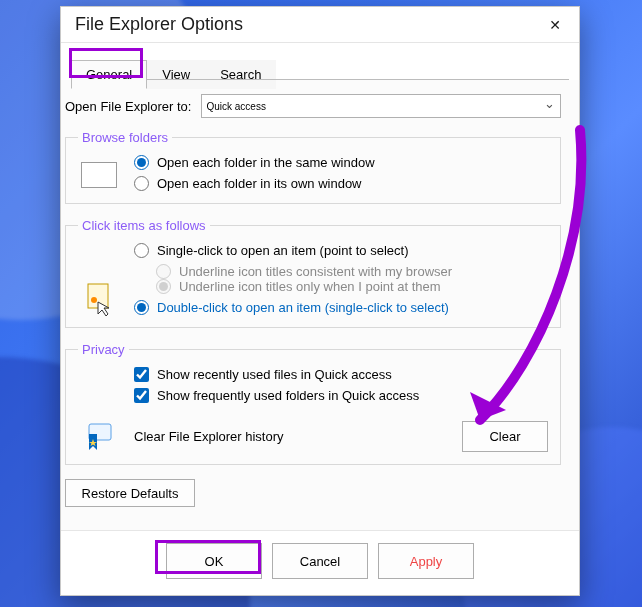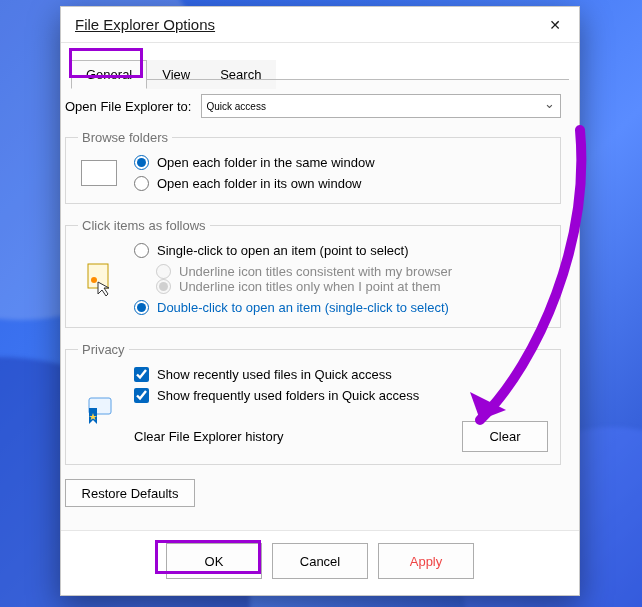--- a/index.html
+++ b/index.html
@@ -30,21 +30,21 @@
     display: flex;
     flex-direction: column;
   }
   .titlebar {
     display:flex; align-items:center; justify-content:space-between;
     height: 36px;
     padding: 0 10px 0 14px;
     border-bottom: 1px solid #e5e5e5;
     color:#1a1a1a;
   }
-  .titlebar .t { font-size:15px;text-decoration:underline; }
+  .titlebar .t { font-size:18px; }
   .close { width:28px;height:28px;display:flex;align-items:center;justify-content:center;font-size:14px;cursor:pointer; }
 
   .tabs {
     display:flex; gap:0; padding: 8px 10px 0 10px; position:relative;
   }
   .tab {
     padding: 6px 14px;
     border:1px solid transparent;
     cursor:pointer;
     position:relative;
@@ -74,23 +74,23 @@
     width:100%; height:24px; border:1px solid #b0b0b0; background:#fff; font-size:10px; padding:0 4px;
     appearance:none;
   }
   .sel-wrap::after{content:"⌄";position:absolute;right:6px;top:2px;pointer-events:none;color:#555;}
 
   fieldset {
     border:1px solid #d8d8d8;
     margin:0 0 14px 0;
     padding:10px 12px 12px 12px;
   }
-  legend { padding:0 4px; color:#737373; }
-
-  .fs-body { display:flex; gap:14px; align-items:center; }
+  legend { padding:0 4px; color:#8b5cf6; }
+
+  .fs-body { display:flex; gap:14px; align-items:flex-end; }
   .fs-icon { width:42px; height:32px; flex-shrink:0; display:flex;align-items:center;justify-content:center;}
   .win-rect { width:36px;height:26px;border:1px solid #9a9a9a; background:#fff; }
   .cursor-icon svg, .priv-icon svg { display:block; }
 
   .opts { display:flex; flex-direction:column; gap:6px; }
   .opt { display:flex; align-items:center; gap:8px; }
   .sub .opt { margin-left:22px; color:#8a8a8a; }
   .sub input[type=radio] { accent-color:#9a9a9a; }
   input[type=radio], input[type=checkbox] { margin:0; width:15px;height:15px; accent-color:#0067c0;}
   .blue { color:#0067c0; font-weight:500; }

